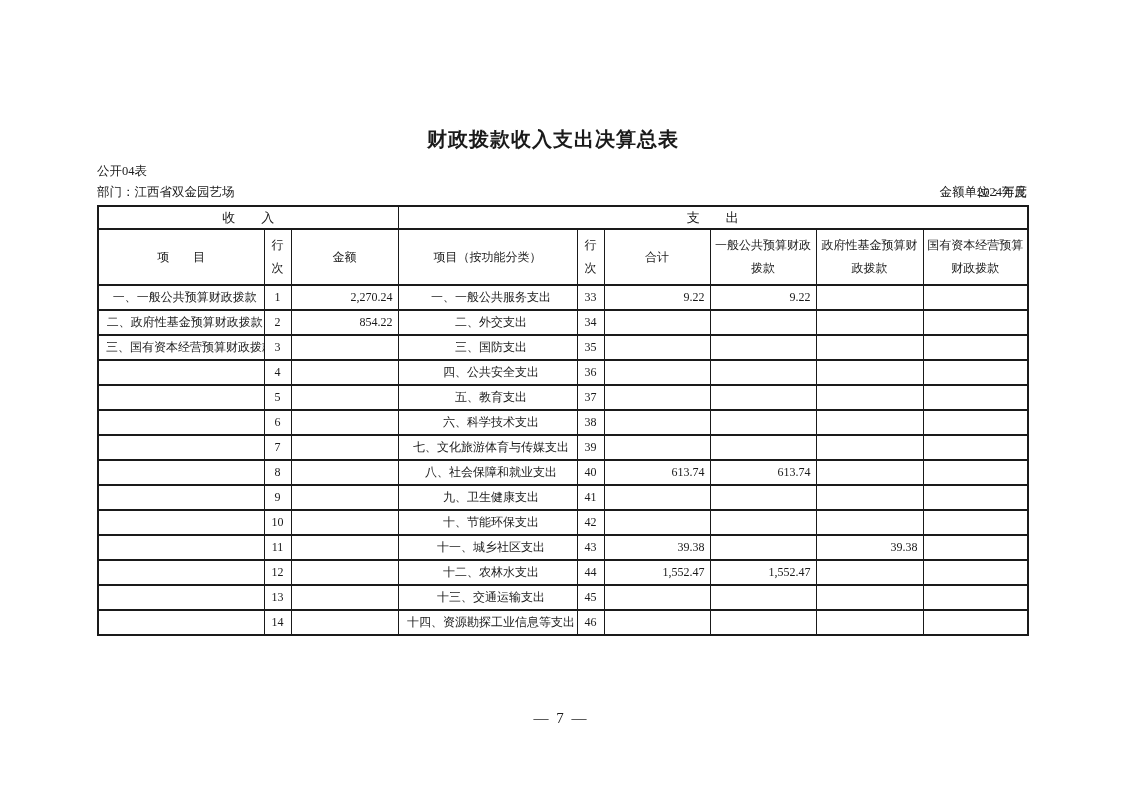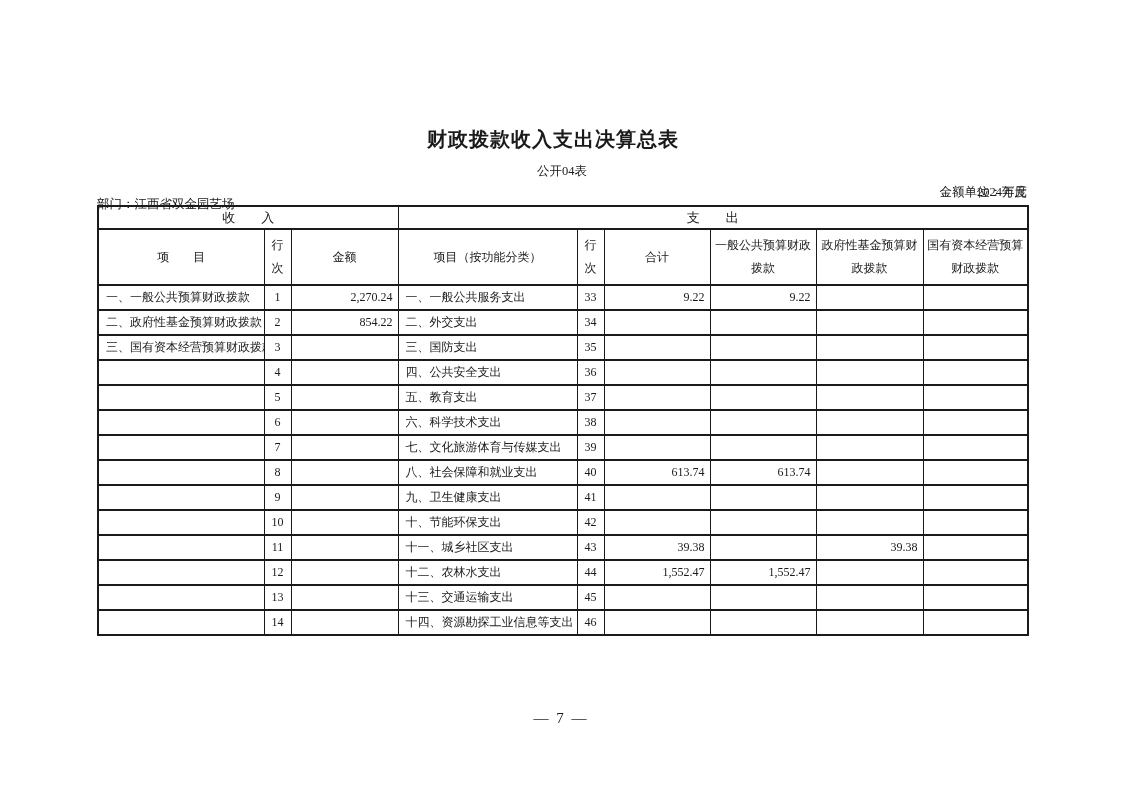--- a/index.html
+++ b/index.html
@@ -12,27 +12,27 @@
     font-family:"Liberation Serif","DejaVu Serif",serif;
     overflow:hidden;
   }
   .title {
     position:absolute; top:126px; left:0; right:16px;
     text-align:center;
     font-size:20px; font-weight:bold; letter-spacing:1px;
   }
   .code-line {
     position:absolute; top:163px; left:97px; width:930px;
-    text-align:center; font-size:12.5px;
+    text-align:left; font-size:12.5px;
   }
   .meta-line {
     position:absolute; top:184px; left:97px; width:930px;
     font-size:12.5px; height:18px;
   }
-  .meta-left  { position:absolute; left:0; top:12px; }
+  .meta-left  { position:absolute; left:0; top:0; }
   .meta-center{ position:absolute; left:0; right:0; top:0; text-align:right; }
   .meta-right { position:absolute; right:0; top:0; }
 
   table.fiscal {
     position:absolute; top:205px; left:97px;
     width:930px;
     border-collapse:collapse;
     table-layout:fixed;
     font-size:12px;
   }
@@ -50,21 +50,21 @@
   tr.section-row td { text-align:center; font-size:13px; }
   tr.head-row { height:56px; }
   tr.head-row td {
     text-align:center; vertical-align:middle;
     white-space:normal; line-height:1.9; padding:0 2px;
   }
   td.vert { padding:0 6px; word-break:break-all; line-height:1.9; }
   tr.index-row { height:25px; }
   tr.index-row td { text-align:center; }
   tr.data-row { height:25px; }
-  td.item { text-align:left; padding-left:7px; }
+  td.item { text-align:center; padding-left:7px; }
   td.num  { text-align:center; }
   td.amt  { text-align:right; padding-right:5px; }
 
   .page-number {
     position:absolute; top:710px; left:0; right:0;
     text-align:center; font-size:15px; letter-spacing:2px;
   }
 </style>
 </head>
 <body>

